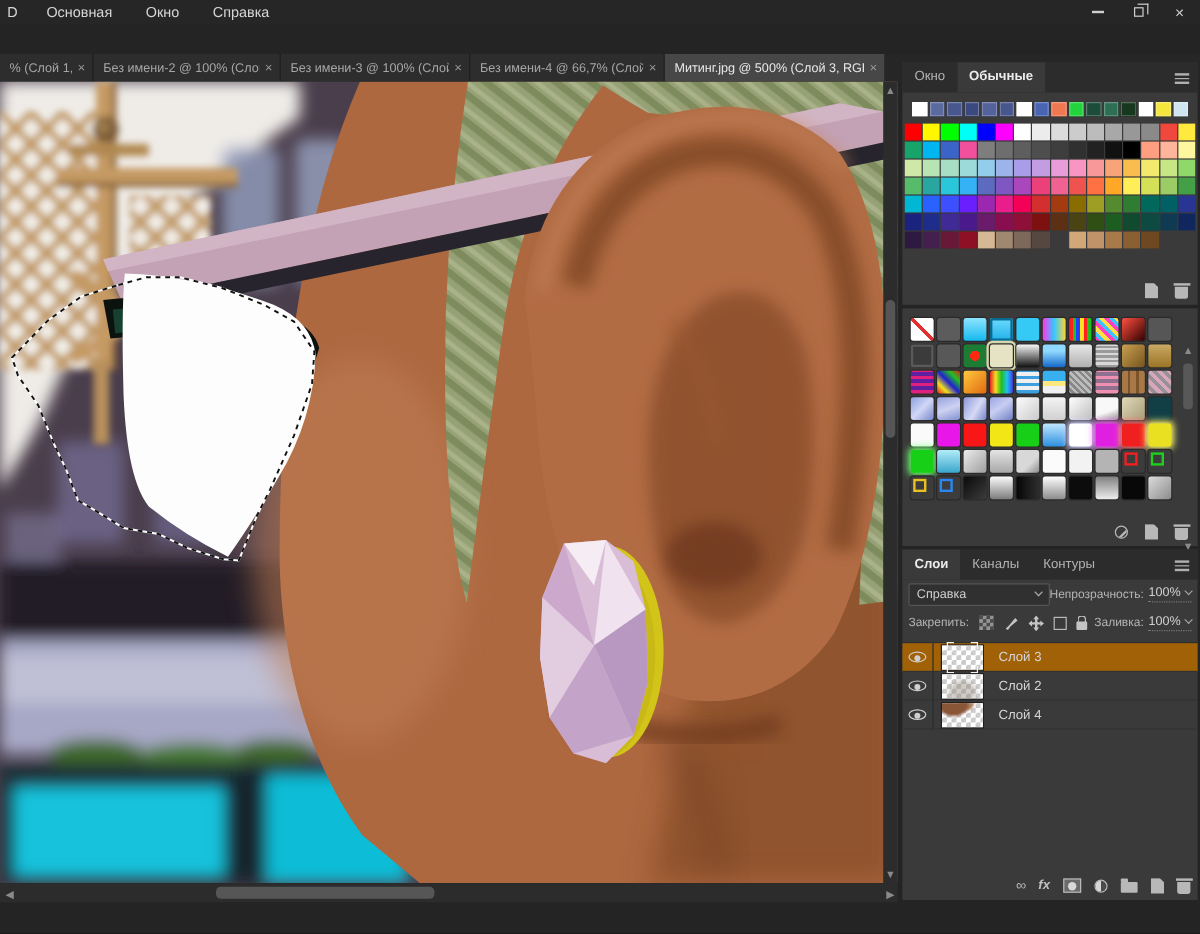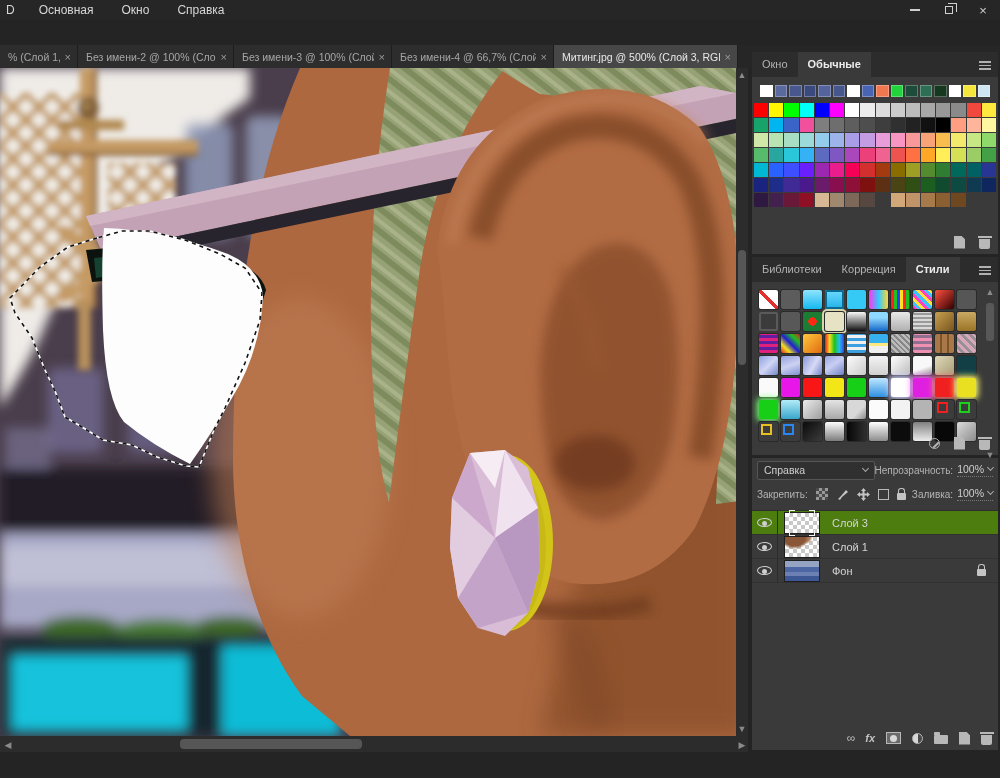--- a/index.html
+++ b/index.html
@@ -83,21 +83,21 @@
   .pill:before{content:'';position:absolute;left:1px;top:1px;width:8px;height:8px;border-radius:50%;background:#e6e6e6;}
   
   .i-chk{width:12px;height:12px;background:linear-gradient(45deg,#999 25%,transparent 25%,transparent 75%,#999 75%),linear-gradient(45deg,#999 25%,#4a4a4a 25%,#4a4a4a 75%,#999 75%);background-size:6px 6px;background-position:0 0,3px 3px;margin-left:8px;}
   .i-brush{margin-left:8px;}
   .i-move{margin-left:8px;}
   .i-lock{width:9px;height:7px;background:#c4c4c4;border-radius:1px;position:relative;margin-left:8px;margin-top:4px;}
   .i-lock:before{content:'';position:absolute;left:1px;top:-5px;width:5px;height:5px;border:1.5px solid #c4c4c4;border-bottom:none;border-radius:3px 3px 0 0;}
   
   #layer-list{margin-top:4px;border-top:1px solid #2e2e2e;}
   .lrow{height:24px;display:flex;align-items:center;border-bottom:1px solid #323232;color:#d4d4d4;font-size:11px;}
-  .lrow.selected{background:#4d7c0f;}
+  .lrow.selected{background:#a16207;}
   .l-eye{width:26px;height:24px;display:flex;align-items:center;justify-content:center;border-right:1px solid #2c2c2c;flex:none;}
   .eye{width:15px;height:9px;border:1px solid #cfcfcf;border-radius:50%;position:relative;}
   .eye:after{content:'';position:absolute;left:4px;top:1.5px;width:5px;height:5px;background:#cfcfcf;border-radius:50%;}
   .l-thumbwrap{width:48px;display:flex;justify-content:center;flex:none;position:relative;}
   .lthumb{width:34px;height:20px;position:relative;box-shadow:0 0 0 1px #1f1f1f;background:#fff;}
   .t-checker{background-image:linear-gradient(45deg,#c8c8c8 25%,transparent 25%,transparent 75%,#c8c8c8 75%),linear-gradient(45deg,#c8c8c8 25%,#ffffff 25%,#ffffff 75%,#c8c8c8 75%);background-size:8px 8px;background-position:0 0,4px 4px;}
   .t-faint:after{content:'';position:absolute;inset:0;background:radial-gradient(ellipse at 50% 75%,rgba(150,140,128,.45) 0 35%,transparent 60%);}
   .t-content:after{content:'';position:absolute;inset:0;background:radial-gradient(ellipse at 28% 5%,#8a5638 0 30%,transparent 42%),radial-gradient(ellipse at 60% 0%,#b08260 0 16%,transparent 26%);}
   .t-bg{background:linear-gradient(180deg,#96a4c4 0 30%,#4d66a4 30% 55%,#6d80b4 55% 75%,#3d5694 75%);}
   .corner{position:absolute;width:6px;height:6px;border:1.5px solid #f2f2f2;}
@@ -446,30 +446,20 @@
         <div class="sw empty"></div>
         <div class="sw empty"></div>
       </div>
     <div class="panel-foot">
       <div class="i-new"></div>
       <div class="i-trash"></div>
     </div>
   </div>
 
   <div class="panel" id="panel-styles">
-    <div class="panel-tabs" id="style-tabs">
-      <div class="ptab">Библиотеки</div>
-        <div class="ptab">Коррекция</div>
-        <div class="ptab active">Стили</div>
-        <div class="pmenu">
-          <i></i>
-          <i></i>
-          <i></i>
-        </div>
-    </div>
     <div id="style-grid">
         <div class="stylecell st-none"></div>
         <div class="stylecell" style="background: rgb(92, 92, 92);"></div>
         <div class="stylecell" style="background: linear-gradient(rgb(142, 228, 255), rgb(21, 185, 239));"></div>
         <div class="stylecell" style="background: linear-gradient(rgb(110, 220, 255), rgb(32, 176, 232)); box-shadow: rgb(11, 106, 146) 0px 0px 0px 2px inset;"></div>
         <div class="stylecell" style="background: rgb(53, 201, 245);"></div>
         <div class="stylecell" style="background: linear-gradient(90deg, rgb(255, 53, 238), rgb(53, 201, 255) 50%, rgb(255, 212, 53));"></div>
         <div class="stylecell" style="background: repeating-linear-gradient(90deg, rgb(255, 32, 32) 0px, rgb(255, 32, 32) 3px, rgb(32, 192, 32) 3px, rgb(32, 192, 32) 6px, rgb(32, 64, 255) 6px, rgb(32, 64, 255) 9px, rgb(255, 224, 32) 9px, rgb(255, 224, 32) 12px);"></div>
         <div class="stylecell" style="background: repeating-linear-gradient(45deg, rgb(255, 64, 192) 0px, rgb(255, 64, 192) 3px, rgb(64, 192, 255) 3px, rgb(64, 192, 255) 6px, rgb(255, 224, 64) 6px, rgb(255, 224, 64) 9px);"></div>
         <div class="stylecell" style="background: linear-gradient(135deg, rgb(255, 80, 64), rgb(48, 0, 0));"></div>
@@ -549,20 +539,30 @@
       <div class="sarrow" style="bottom:-28px;width:10px">▼</div>
     </div>
     <div class="panel-foot">
       <div class="i-none"></div>
       <div class="i-new"></div>
       <div class="i-trash"></div>
     </div>
   </div>
 
   <div class="panel" id="panel-layers">
+    <div class="panel-tabs" id="layer-tabs">
+      <div class="ptab active">Слои</div>
+        <div class="ptab">Каналы</div>
+        <div class="ptab">Контуры</div>
+        <div class="pmenu">
+          <i></i>
+          <i></i>
+          <i></i>
+        </div>
+    </div>
 
 
     <div class="lp-row">
       <div class="dropdown" id="dd-blend">
         <span class="dd-label">Справка</span>
         <i class="chev"></i>
       </div>
       <span class="grow"></span>
       <span>Непрозрачность:</span>
       <div class="pctbox" style="margin-left:4px">
@@ -603,33 +603,32 @@
               <i class="corner cse"></i>
             </div>
           </div>
           <span class="l-name">Слой 3</span>
         </div>
         <div class="lrow">
           <div class="l-eye">
             <div class="eye"></div>
           </div>
           <div class="l-thumbwrap">
-            <div class="lthumb t-checker t-content"></div>
+            <div class="lthumb t-checker t-faint"></div>
           </div>
-          <span class="l-name">Слой 1</span>
+          <span class="l-name">Слой 2</span>
         </div>
         <div class="lrow">
           <div class="l-eye">
             <div class="eye"></div>
           </div>
           <div class="l-thumbwrap">
-            <div class="lthumb t-bg"></div>
+            <div class="lthumb t-checker t-content"></div>
           </div>
-          <span class="l-name">Фон</span>
-          <div class="i-lock l-lock"></div>
+          <span class="l-name">Слой 4</span>
         </div>
       </div>
 
     <div id="layers-foot">
       <span class="i-link">∞</span>
       <span class="i-fx">fx</span>
       <div class="i-mask"></div>
       <div class="i-half"></div>
       <div class="i-folder"></div>
       <div class="i-new"></div>

